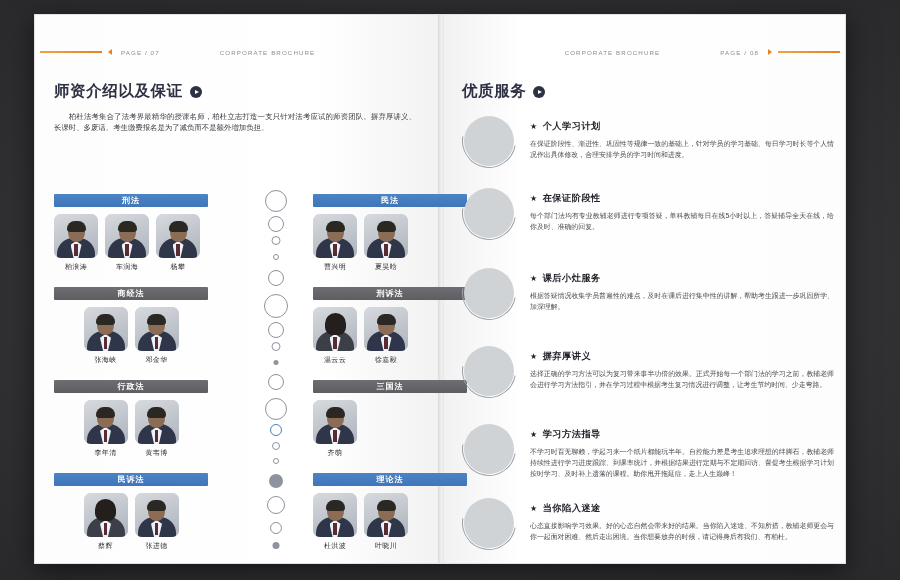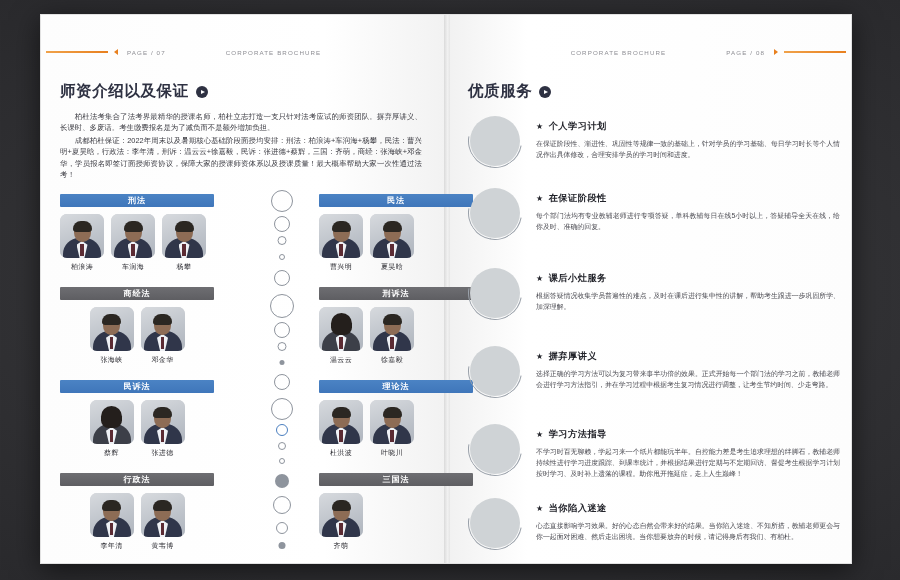--- a/index.html
+++ b/index.html
@@ -13,21 +13,21 @@
 
   
   .backdrop{
     position:absolute; inset:0;
     background:
       radial-gradient(120% 90% at 50% 50%, #3a3a3d 0%, #232326 100%);
   }
 
   
   .spread{
-    position:absolute; left:40px; top:14px; width:812px; height:550px;
+    position:absolute; left:34px; top:14px; width:812px; height:550px;
     background:#ffffff;
     box-shadow:0 6px 26px rgba(0,0,0,.55);
   }
   .page{ position:absolute; top:0; height:100%; background:#fff; }
   .page.left { left:0; width:406px; background:linear-gradient(90deg,#fdfdfd 0%,#ffffff 70%,#f2f2f2 100%); }
   .page.right{ left:406px; width:406px; background:linear-gradient(90deg,#f1f1f1 0%,#ffffff 20%,#fdfdfd 100%); }
   .spine{
     position:absolute; left:404px; top:0; width:6px; height:100%;
     background:linear-gradient(90deg,rgba(0,0,0,.10),rgba(0,0,0,.03) 40%,rgba(0,0,0,.00) 55%,rgba(0,0,0,.05));
   }
@@ -142,21 +142,20 @@
 
     <div class="l-title sec-title">
       <span class="t">师资介绍以及保证</span>
       <span class="play">
           <i></i>
         </span>
     </div>
 
     <div class="intro" id="intro">
         <p>柏杜法考集合了法考界最精华的授课名师，柏杜立志打造一支只针对法考应试的师资团队。摒弃厚讲义、长课时、多废话。考生缴费报名是为了减负而不是额外增加负担。</p>
-        <p>成都柏杜保证：2022年周末以及暑期核心基础阶段面授均安排：刑法：柏浪涛+车润海+杨攀，民法：曹兴明+夏昊晗，行政法：李年清，刑诉：温云云+徐嘉毅，民诉：张进德+蔡辉，三国：齐萌，商经：张海峡+邓金华，学员报名即签订面授师资协议，保障大家的授课师资体系以及授课质量！最大概率帮助大家一次性通过法考！</p>
       </div>
 
     <div class="grid" id="subject-grid">
         <div class="row">
           <div class="col c1">
             <div class="bar blue">刑法</div>
             <div class="people">
               <div class="person">
                 <div class="ph">
                   <div class="bg"></div>
@@ -271,20 +270,65 @@
                   <div class="head"></div>
                   <div class="hair"></div>
                 </div>
                 <div class="pname">徐嘉毅</div>
               </div>
             </div>
           </div>
         </div>
         <div class="row">
           <div class="col c1">
+            <div class="bar gray">行政法</div>
+            <div class="people center">
+              <div class="person">
+                <div class="ph">
+                  <div class="bg"></div>
+                  <div class="body"></div>
+                  <div class="shirt"></div>
+                  <div class="tie"></div>
+                  <div class="head"></div>
+                  <div class="hair"></div>
+                </div>
+                <div class="pname">李年清</div>
+              </div>
+              <div class="person">
+                <div class="ph">
+                  <div class="bg"></div>
+                  <div class="body"></div>
+                  <div class="shirt"></div>
+                  <div class="tie"></div>
+                  <div class="head"></div>
+                  <div class="hair"></div>
+                </div>
+                <div class="pname">黄韦博</div>
+              </div>
+            </div>
+          </div>
+          <div class="col c2">
+            <div class="bar gray">三国法</div>
+            <div class="people">
+              <div class="person">
+                <div class="ph">
+                  <div class="bg"></div>
+                  <div class="body"></div>
+                  <div class="shirt"></div>
+                  <div class="tie"></div>
+                  <div class="head"></div>
+                  <div class="hair"></div>
+                </div>
+                <div class="pname">齐萌</div>
+              </div>
+            </div>
+          </div>
+        </div>
+        <div class="row">
+          <div class="col c1">
             <div class="bar blue">民诉法</div>
             <div class="people center">
               <div class="person">
                 <div class="ph f">
                   <div class="bg"></div>
                   <div class="body"></div>
                   <div class="shirt"></div>
                   <div class="tie"></div>
                   <div class="head"></div>
                   <div class="hair"></div>
@@ -321,65 +365,20 @@
               <div class="person">
                 <div class="ph">
                   <div class="bg"></div>
                   <div class="body"></div>
                   <div class="shirt"></div>
                   <div class="tie"></div>
                   <div class="head"></div>
                   <div class="hair"></div>
                 </div>
                 <div class="pname">叶晓川</div>
-              </div>
-            </div>
-          </div>
-        </div>
-        <div class="row">
-          <div class="col c1">
-            <div class="bar gray">行政法</div>
-            <div class="people center">
-              <div class="person">
-                <div class="ph">
-                  <div class="bg"></div>
-                  <div class="body"></div>
-                  <div class="shirt"></div>
-                  <div class="tie"></div>
-                  <div class="head"></div>
-                  <div class="hair"></div>
-                </div>
-                <div class="pname">李年清</div>
-              </div>
-              <div class="person">
-                <div class="ph">
-                  <div class="bg"></div>
-                  <div class="body"></div>
-                  <div class="shirt"></div>
-                  <div class="tie"></div>
-                  <div class="head"></div>
-                  <div class="hair"></div>
-                </div>
-                <div class="pname">黄韦博</div>
-              </div>
-            </div>
-          </div>
-          <div class="col c2">
-            <div class="bar gray">三国法</div>
-            <div class="people">
-              <div class="person">
-                <div class="ph">
-                  <div class="bg"></div>
-                  <div class="body"></div>
-                  <div class="shirt"></div>
-                  <div class="tie"></div>
-                  <div class="head"></div>
-                  <div class="hair"></div>
-                </div>
-                <div class="pname">齐萌</div>
               </div>
             </div>
           </div>
         </div>
       </div>
     <div class="chain" id="chain">
         <div class="dot o" style="top: 0px; width: 22px; height: 22px;"></div>
         <div class="dot o" style="top: 26px; width: 16px; height: 16px;"></div>
         <div class="dot o" style="top: 46px; width: 9px; height: 9px;"></div>
         <div class="dot o" style="top: 64px; width: 6px; height: 6px;"></div>

